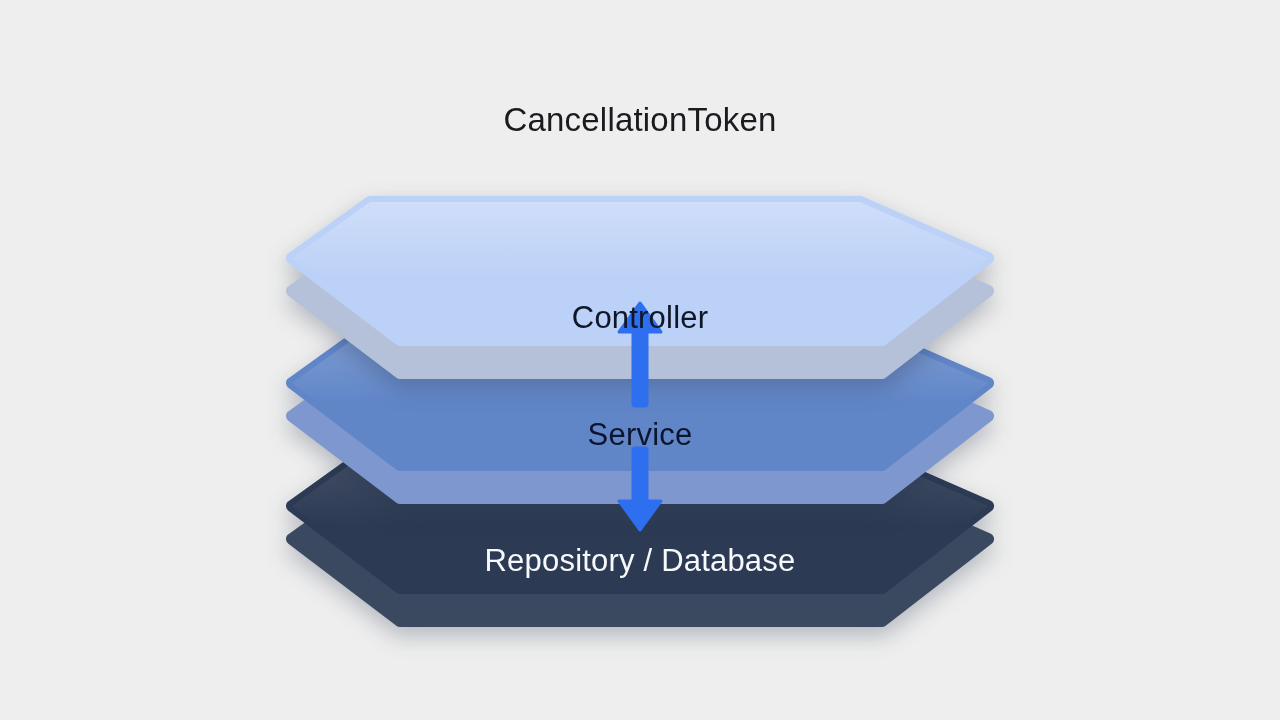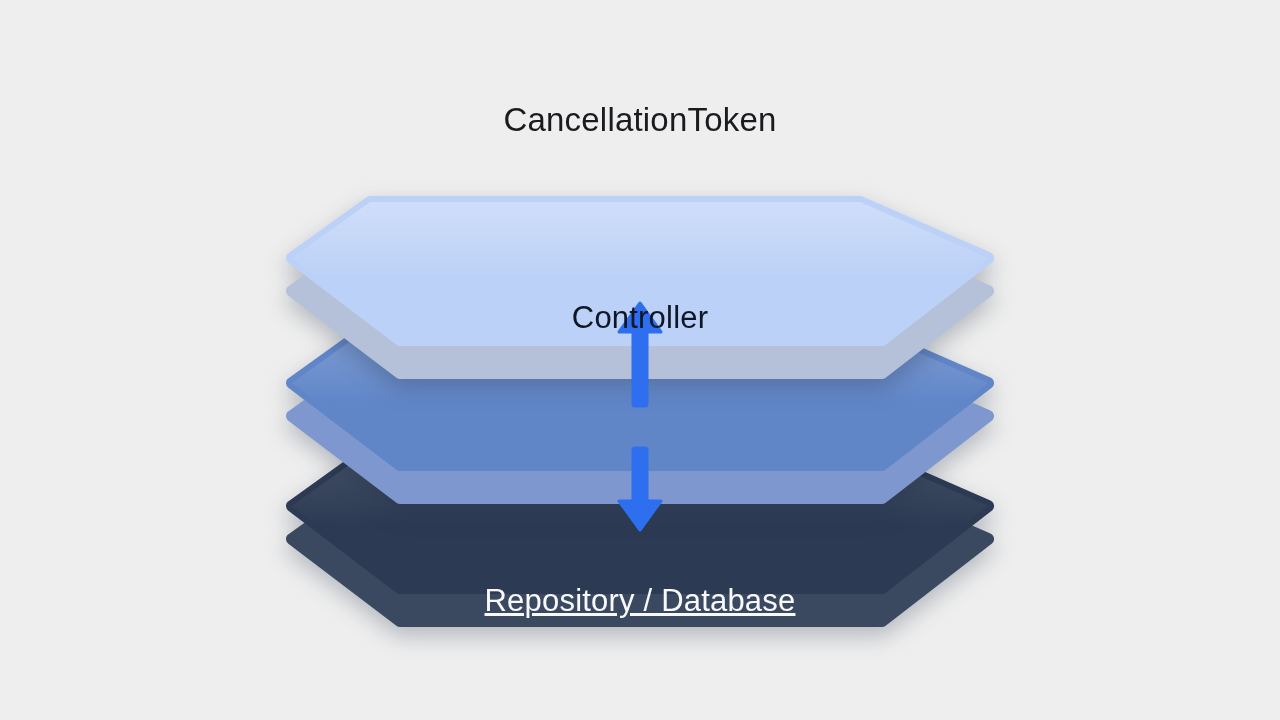--- a/index.html
+++ b/index.html
@@ -52,21 +52,21 @@
     position: absolute;
     left: 0; right: 0;
     text-align: center;
     font-size: 31px;
     font-weight: 500;
     z-index: 5;
     letter-spacing: 0.2px;
   }
   .label-controller { top: 260px; margin-top: 40px; }
   .label-service    { top: 417px; }
-  .label-repository { top: 583px; text-decoration: underline; }
+  .label-repository { top: 543px; }
 </style>
 </head>
 <body>
 
 <div class="stage" style="background-color: rgb(238, 238, 238);">
 
   <div class="title" style="color: rgb(26, 27, 30);">
     <div>CancellationToken</div>
   </div>
 
@@ -107,15 +107,16 @@
   </svg>
 
   <svg class="flow-arrow" viewBox="0 0 60 240">
     <path class="arrow-part" d="M30,4 L9,33 L51,33 Z" fill="#2e6ff0" stroke="#2e6ff0"></path>
     <rect class="arrow-part" x="23" y="31" width="14" height="76" rx="2" fill="#2e6ff0" stroke="#2e6ff0"></rect>
     <rect class="arrow-part" x="23" y="149" width="14" height="54" rx="2" fill="#2e6ff0" stroke="#2e6ff0"></rect>
     <path class="arrow-part" d="M30,231 L9,202 L51,202 Z" fill="#2e6ff0" stroke="#2e6ff0"></path>
   </svg>
 
   <div class="layer-label label-controller" style="color: rgb(14, 22, 39);">Controller</div>
+  <div class="layer-label label-service" style="color: rgb(12, 21, 48);">Service</div>
   <div class="layer-label label-repository" style="color: rgb(247, 249, 252);">Repository / Database</div>
 
 </div>
 
 </body></html>

